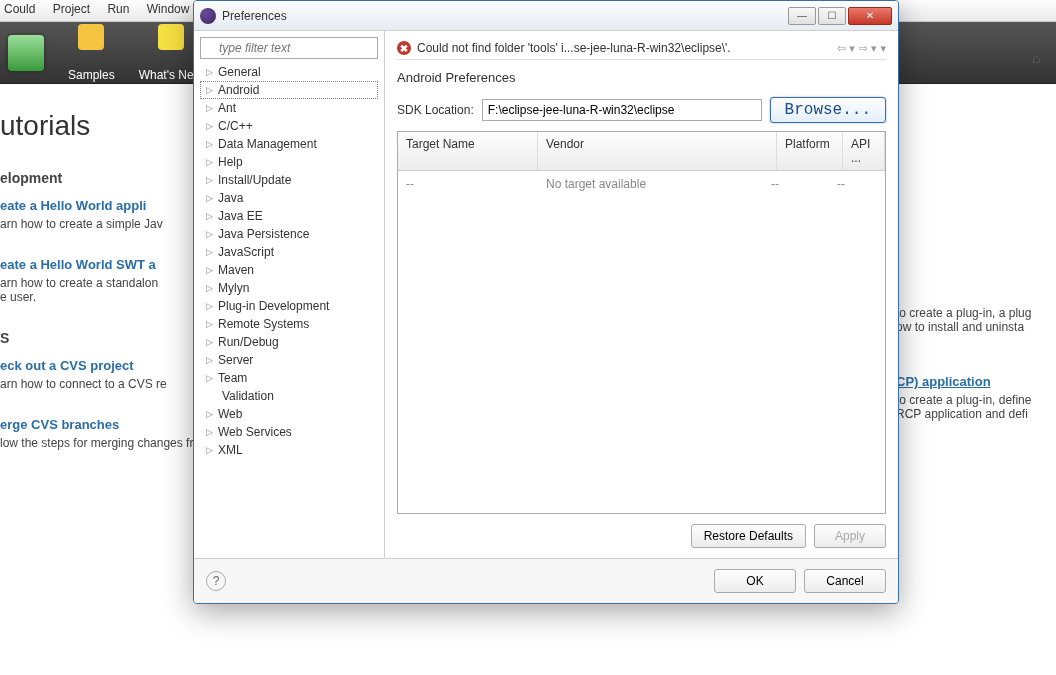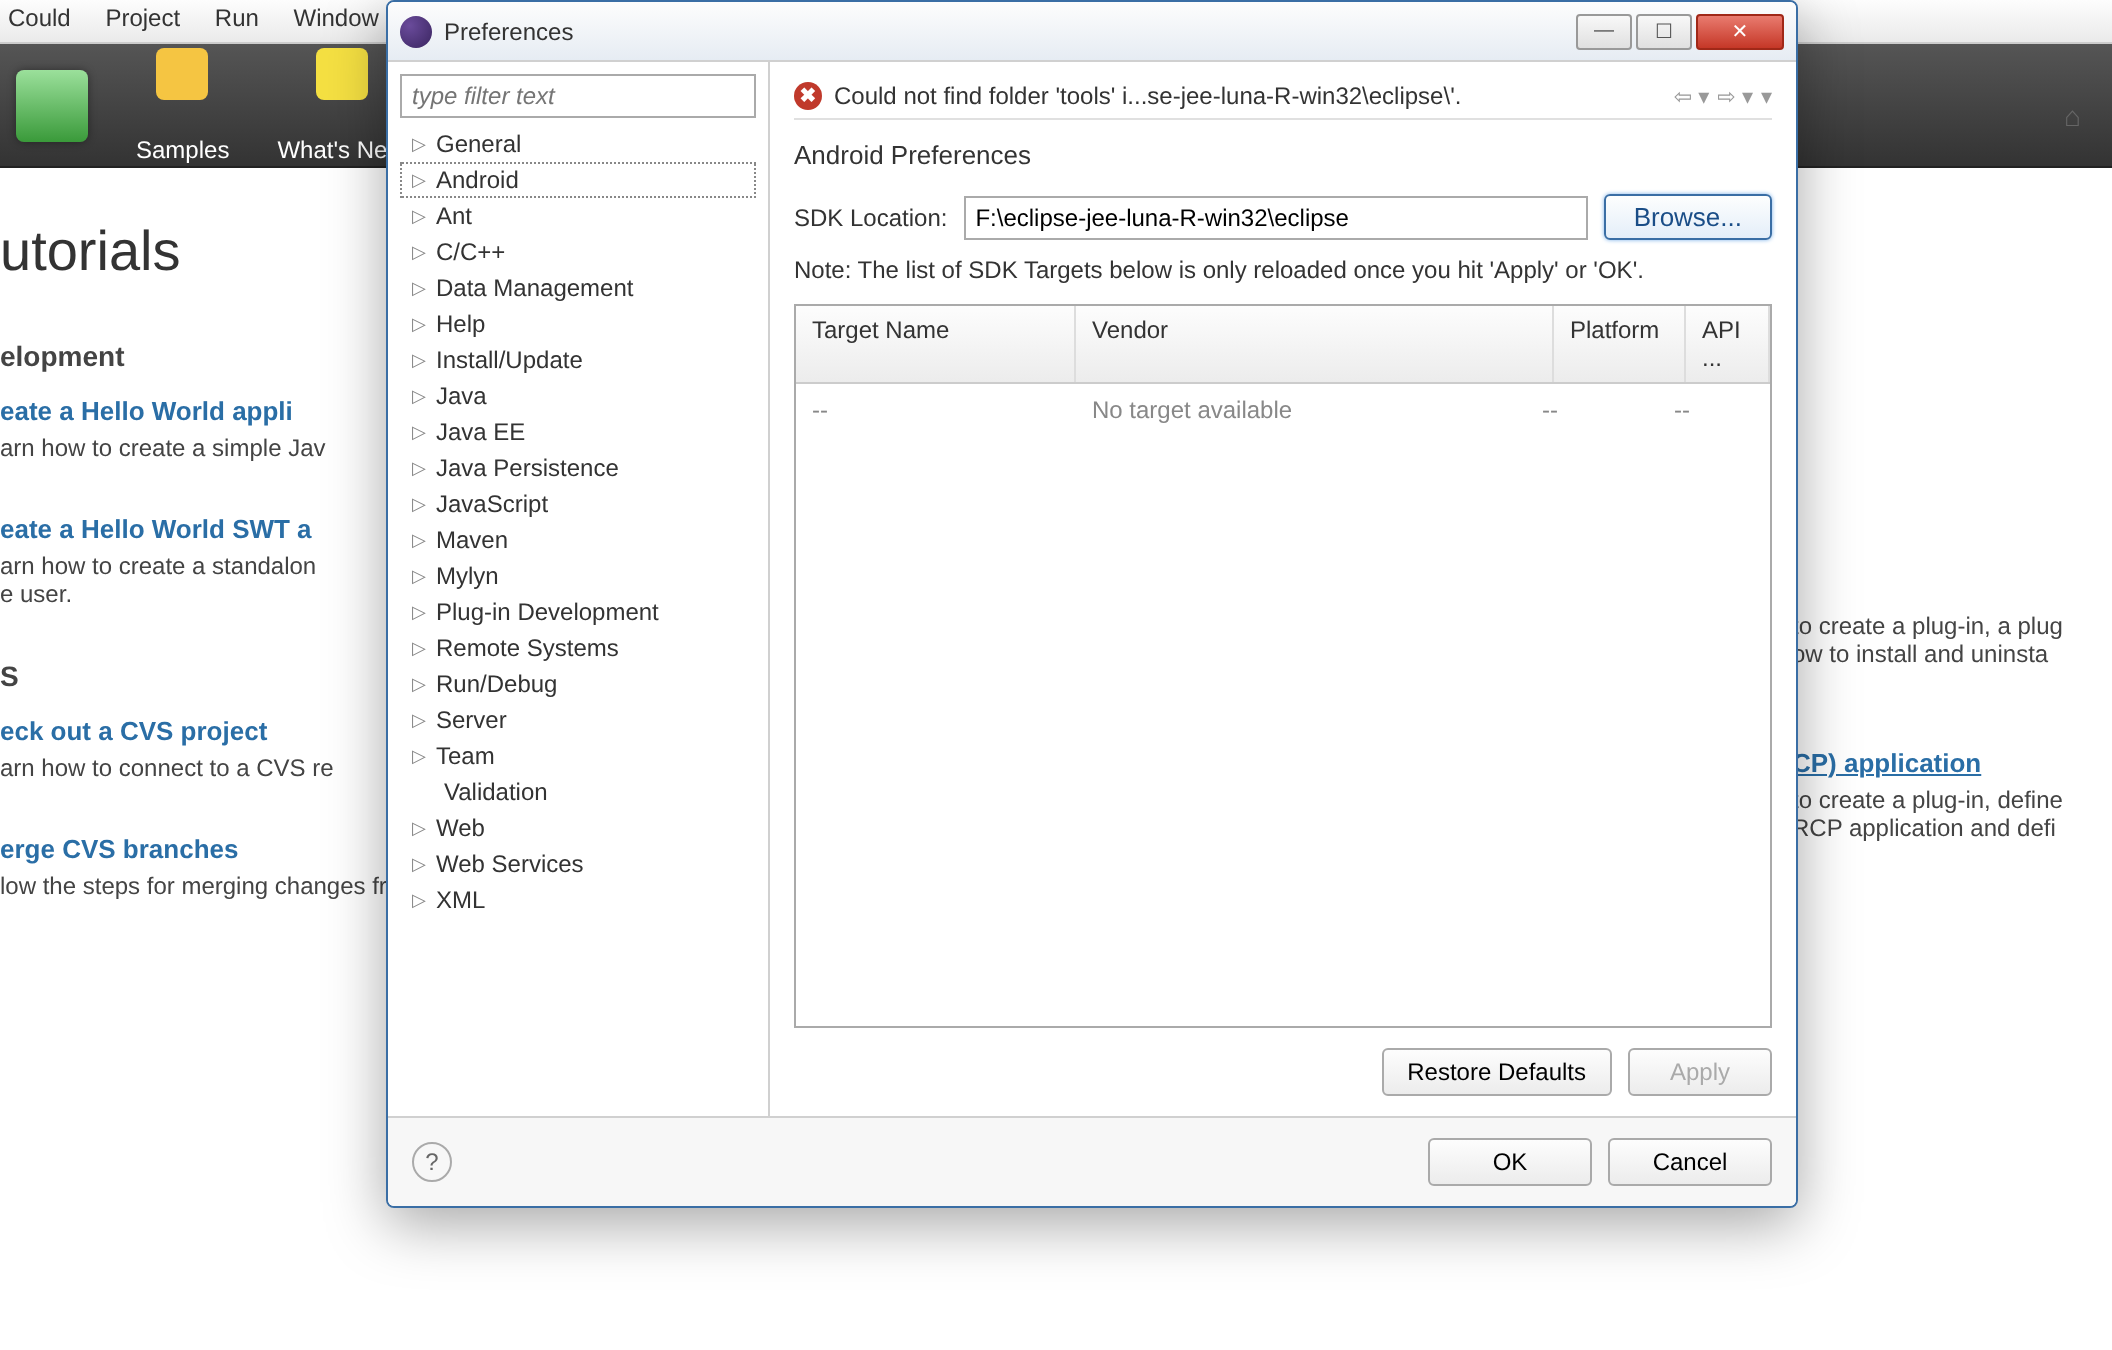--- a/index.html
+++ b/index.html
@@ -28,39 +28,39 @@
 .titlebar { height:30px; background:linear-gradient(#fdfdfd,#e6ecf3); display:flex; align-items:center; padding:0 6px; border-bottom:1px solid #d0d0d0; }
 .titlebar-icon { width:16px; height:16px; margin-right:6px; border-radius:50%; background:radial-gradient(circle at 30% 30%,#6a4b9b,#3a2560); }
 .titlebar-title { font-size:12px; color:#333; flex:1; }
 .titlebar-btns { display:flex; gap:2px; }
 .tb-btn { width:28px; height:18px; border:1px solid #999; background:linear-gradient(#f8f8f8,#e0e0e0); display:flex; align-items:center; justify-content:center; font-size:10px; color:#555; border-radius:2px; cursor:pointer; }
 .tb-btn.close { background:linear-gradient(#e97b6f,#c53727); color:#fff; border-color:#a02818; width:44px; }
 .dialog-body { flex:1; display:flex; min-height:0; }
 
 
 .left-panel { width:191px; border-right:1px solid #d0d0d0; display:flex; flex-direction:column; padding:6px; }
-.filter-input { width:100%; border:1px solid #aaa; padding:3px 5px; font-size:12px; color:#888; font-style:italic; margin-bottom:4px; }
+.filter-input { width:100%; border:1px solid #aaa; padding:3px 18px; font-size:12px; color:#888; font-style:italic; margin-bottom:4px; }
 .tree { flex:1; overflow:auto; font-size:12px; color:#333; }
 .tree-item { display:flex; align-items:center; padding:2px 4px; cursor:pointer; white-space:nowrap; }
 .tree-item .arrow { width:11px; height:11px; margin-right:3px; display:inline-flex; align-items:center; justify-content:center; color:#888; font-size:9px; }
 .tree-item.selected { background:#fff; border:1px dotted #888; padding:1px 3px; }
 .tree-item.indent { padding-left:22px; }
 
 
 .right-panel { flex:1; display:flex; flex-direction:column; padding:6px 12px 10px 12px; min-width:0; }
 .error-bar { display:flex; align-items:center; gap:6px; padding:4px 0; border-bottom:1px solid #e0e0e0; margin-bottom:10px; }
 .error-icon { width:14px; height:14px; border-radius:50%; background:#c0392b; color:#fff; font-size:10px; display:flex; align-items:center; justify-content:center; font-weight:bold; }
 .error-text { font-size:12px; color:#333; flex:1; }
 .nav-icons { display:flex; gap:4px; align-items:center; }
 .nav-icons span { color:#999; font-size:11px; cursor:pointer; }
 .section-title { font-size:13px; color:#333; margin-bottom:12px; }
 .sdk-row { display:flex; align-items:center; gap:8px; margin-bottom:8px; }
 .sdk-label { font-size:12px; color:#333; }
 .sdk-input { flex:1; border:1px solid #aaa; padding:3px 5px; font-size:12px; }
-.browse-btn { padding:3px 14px; font-size:13px; border:1px solid #3a6ea5; background:linear-gradient(#fdfefe,#e4eef9); border-radius:3px; color:#1a4d87; cursor:pointer; box-shadow:0 0 2px #7ab0e8; }
+.browse-btn { padding:3px 14px; font-size:16px; border:1px solid #3a6ea5; background:linear-gradient(#fdfefe,#e4eef9); border-radius:3px; color:#1a4d87; cursor:pointer; box-shadow:0 0 2px #7ab0e8;font-family:Liberation Mono, monospace; }
 .note-text { font-size:12px; color:#333; margin-bottom:10px; }
 .targets-table { border:1px solid #aaa; flex:1; min-height:280px; margin-bottom:10px; }
 .table-head { display:flex; background:linear-gradient(#fdfdfd,#ececec); border-bottom:1px solid #ccc; font-size:12px; color:#333; }
 .th { padding:5px 8px; border-right:1px solid #ddd; }
 .th1 { width:140px; } .th2 { flex:1; } .th3 { width:66px; } .th4 { width:42px; }
 .table-body { padding:6px 8px; font-size:12px; color:#888; display:flex; }
 .td1 { width:140px; } .td2 { flex:1; } .td3 { width:66px; } .td4 { width:40px; }
 .btn-row { display:flex; justify-content:flex-end; gap:8px; }
 .std-btn { padding:4px 12px; font-size:12px; border:1px solid #aaa; background:linear-gradient(#fdfdfd,#ececec); border-radius:3px; cursor:pointer; min-width:72px; }
 .std-btn:disabled { color:#aaa; cursor:default; }
@@ -235,21 +235,20 @@
           <span>⇨ ▾</span>
           <span>▾</span>
         </div>
       </div>
       <div class="section-title">Android Preferences</div>
       <div class="sdk-row">
         <span class="sdk-label">SDK Location:</span>
         <input class="sdk-input" value="F:\eclipse-jee-luna-R-win32\eclipse" style="">
         <button class="browse-btn">Browse...</button>
       </div>
-      <div class="note-text">Note: The list of SDK Targets below is only reloaded once you hit 'Apply' or 'OK'.</div>
       <div class="targets-table">
         <div class="table-head">
           <div class="th th1">Target Name</div>
           <div class="th th2">Vendor</div>
           <div class="th th3">Platform</div>
           <div class="th th4">API ...</div>
         </div>
         <div class="table-body">
           <div class="td1">--</div>
           <div class="td2">No target available</div>

